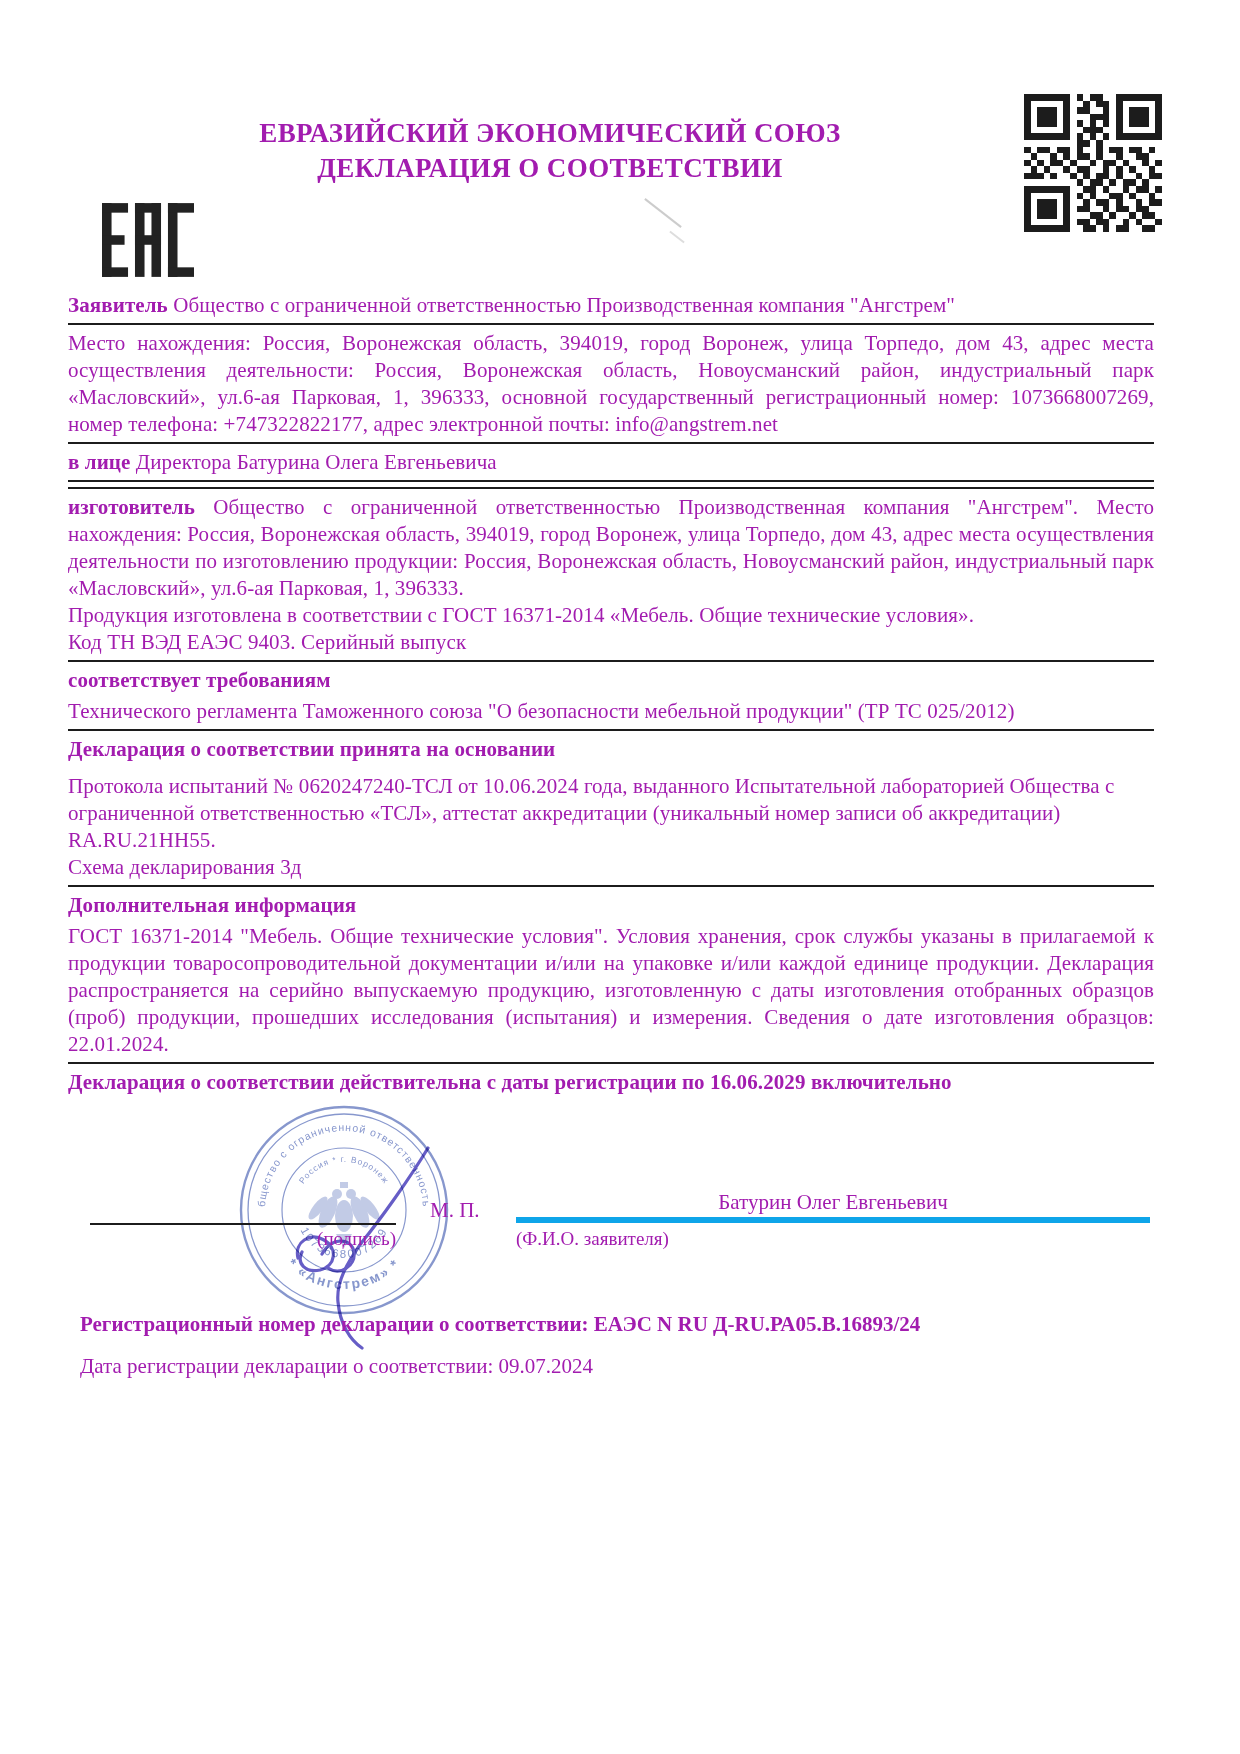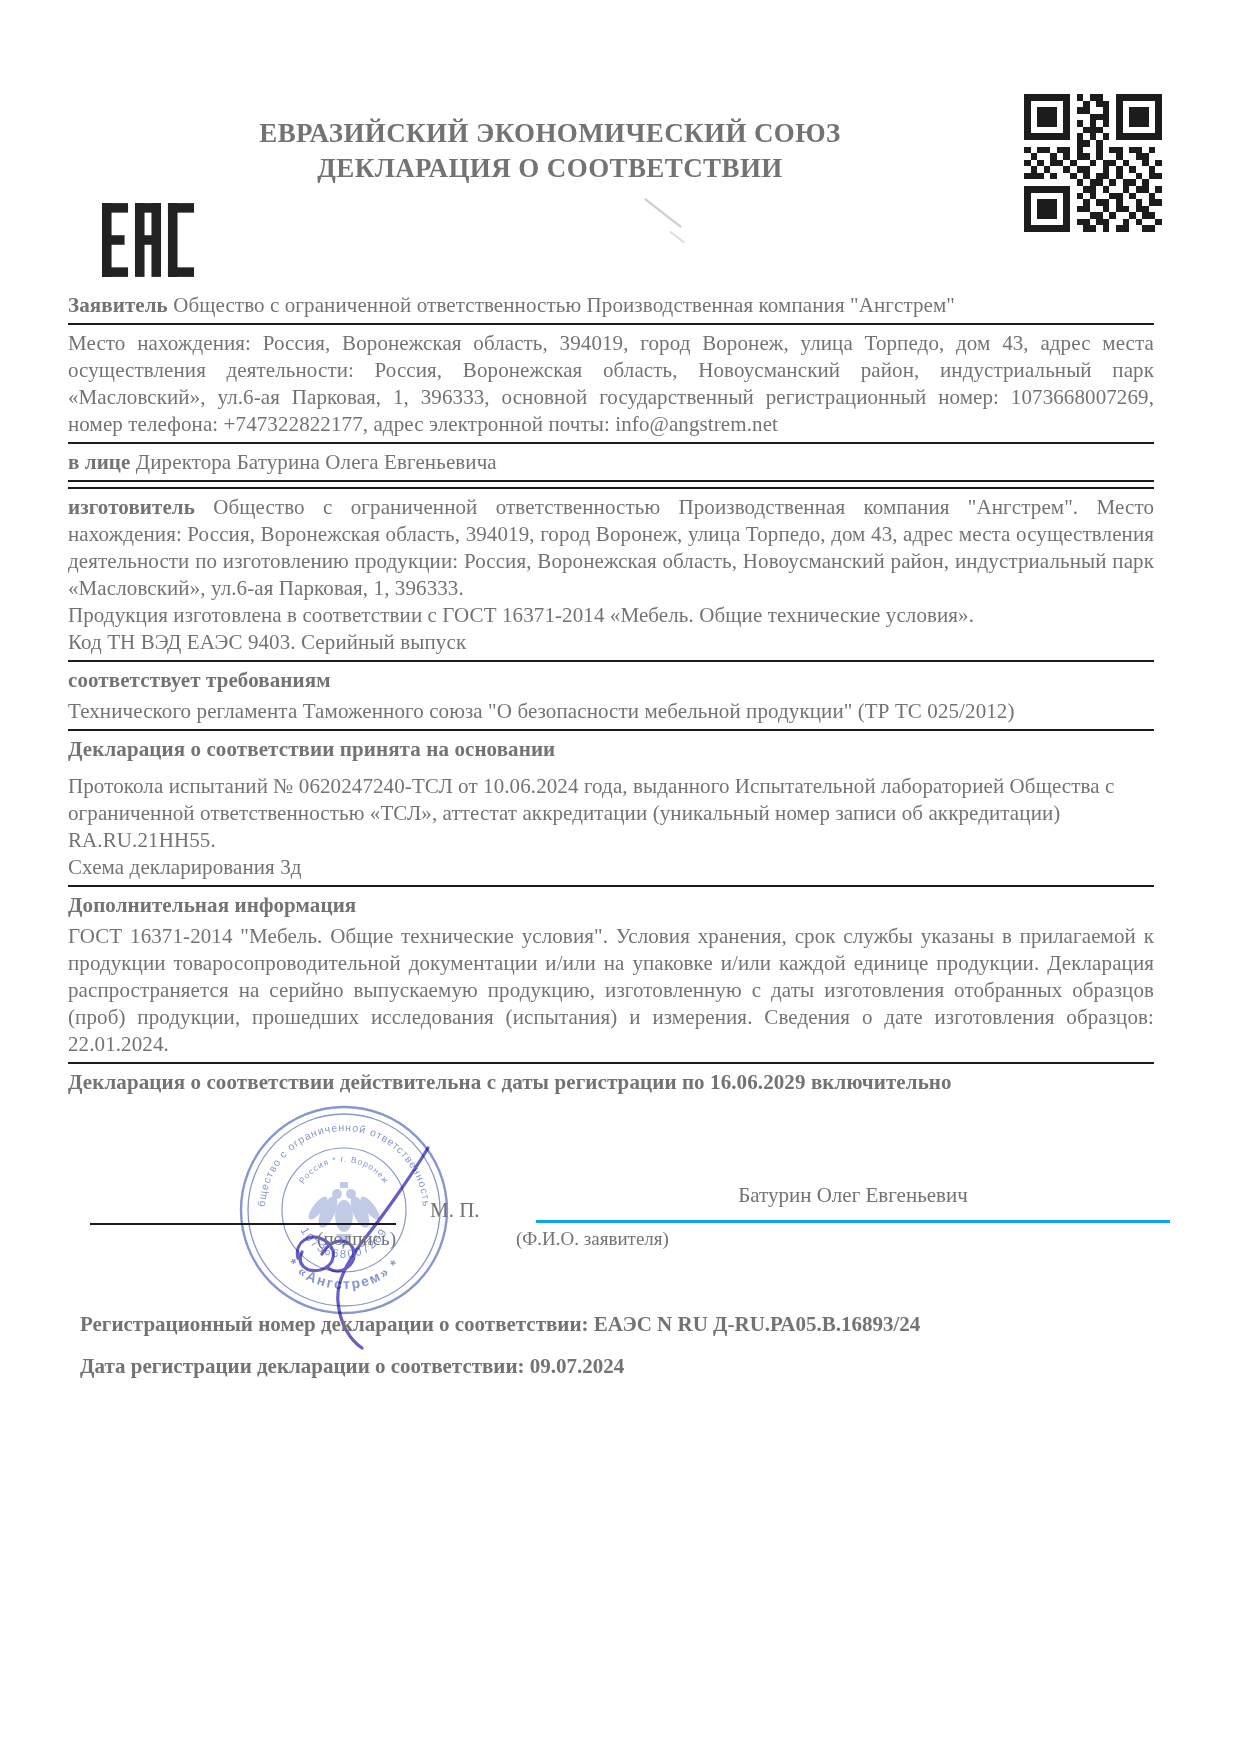--- a/index.html
+++ b/index.html
@@ -1,18 +1,18 @@
 <!DOCTYPE html>
 <html><head>
 <meta charset="utf-8">
 <style>
   html,body { margin:0; padding:0; background:#ffffff; }
   .page {
     position:relative; width:1240px; height:1754px; background:#ffffff;
-    font-family:"Liberation Serif", serif; color:#737373; overflow:hidden;
+    font-family:"Liberation Serif", serif; color:#a21caf; overflow:hidden;
   }
   .title {
     position:absolute; top:116px; left:95px; width:910px; text-align:center;
     font-weight:bold; font-size:27px; line-height:35px; letter-spacing:0.4px;
   }
   .eac { position:absolute; left:102px; top:198px; width:92px; height:84px; }
   .qr  { position:absolute; left:1024px; top:94px; width:138px; height:138px; }
   .content {
     position:absolute; left:68px; top:292px; width:1086px;
     font-size:21px; line-height:27px; letter-spacing:0.1px;
@@ -27,29 +27,29 @@
   .signature { position:absolute; left:250px; top:1130px; width:200px; height:230px; mix-blend-mode:multiply; }
   .sig-line-left {
     position:absolute; left:90px; top:1178px; width:306px; height:45px;
     border-bottom:2px solid #1c1c1c;
   }
   .sig-caption-left {
     position:absolute; left:90px; top:1228px; width:306px; text-align:right; font-size:19px;
   }
   .mp { position:absolute; left:430px; top:1198px; font-size:21px; }
   .sig-line-right {
-    position:absolute; left:536px; top:1178px; width:634px; height:45px;
-    border-bottom:3px solid #0ea5e9; display:flex; align-items:flex-end; justify-content:center;
-    font-size:21px; padding-bottom:12px; box-sizing:border-box;
+    position:absolute; left:516px; top:1178px; width:634px; height:45px;
+    border-bottom:6px solid #0ea5e9; display:flex; align-items:flex-end; justify-content:center;
+    font-size:21px; padding-bottom:2px; box-sizing:border-box;
   }
   .sig-caption-right {
     position:absolute; left:516px; top:1228px; width:634px; text-align:left; font-size:19px;
   }
   .reg-number { position:absolute; left:80px; top:1312px; font-weight:bold; font-size:21px; }
-  .reg-date   { position:absolute; left:80px; top:1354px; font-weight:bold; font-size:21px;text-align:center; }
+  .reg-date   { position:absolute; left:80px; top:1354px; font-weight:normal; font-size:21px;text-align:center; }
   .artifact-1 { position:absolute; left:640px; top:212px; width:46px; height:2px; background:#9a9a9a; transform:rotate(38deg); opacity:0.5; }
   .artifact-2 { position:absolute; left:668px; top:236px; width:18px; height:2px; background:#aaaaaa; transform:rotate(38deg); opacity:0.4; }
   .stamp-ring-text { font-family:"Liberation Sans", sans-serif; }
 </style>
 </head>
 <body>
 
 <div class="page">
 
   <div class="title">

